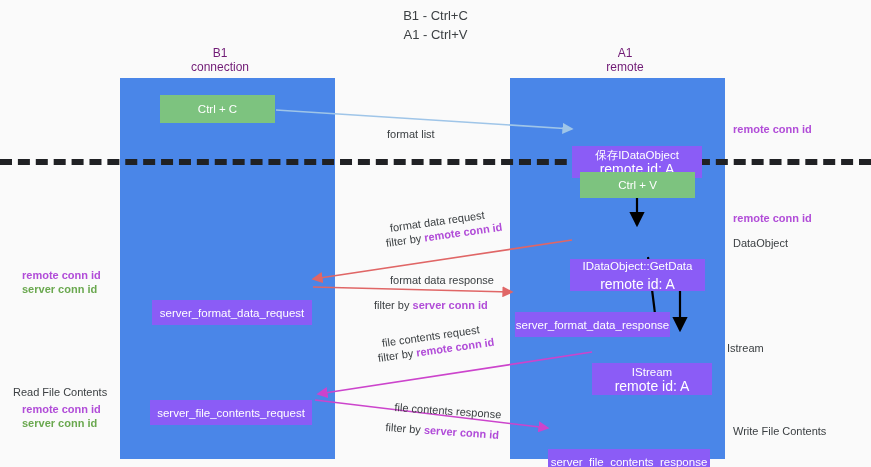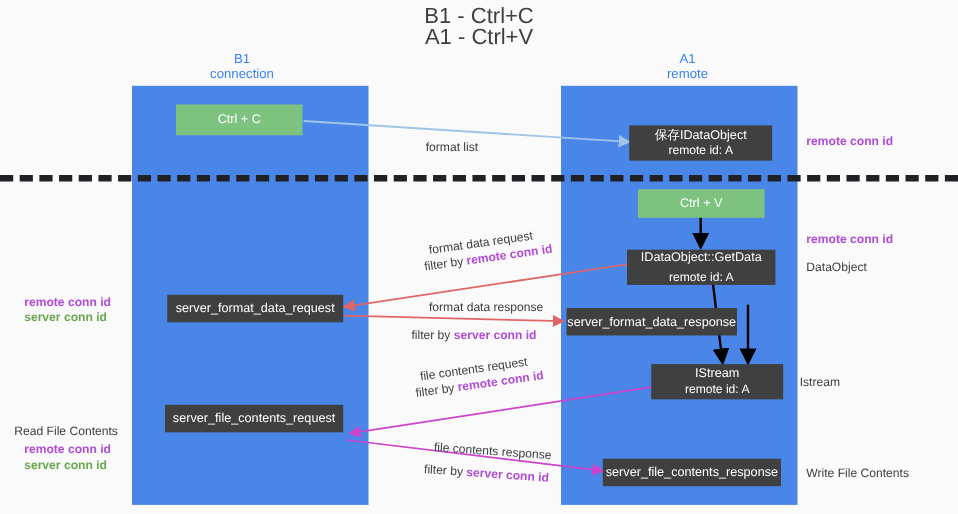--- a/index.html
+++ b/index.html
@@ -8,40 +8,40 @@
     background:#fafafa;
     font-family:"Liberation Sans","DejaVu Sans",sans-serif;
     overflow:hidden;
   }
   #stage{position:relative;width:871px;height:467px;}
   .abs{position:absolute;}
 
   
   .title{
     width:100%;text-align:center;top:6px;left:0;
-    font-size:20px;color:#3c4043;line-height:19px;
+    font-size:13px;color:#3c4043;line-height:19px;
   }
   .col-header{
-    text-align:center;font-size:12px;color:#3b82f6;line-height:14px;
+    text-align:center;font-size:12px;color:#701a75;line-height:14px;
   }
 
   
   .lane{background:#4a86e8;}
 
   
   .box{
     box-sizing:border-box;
     display:flex;flex-direction:column;
     align-items:center;justify-content:center;
     color:#ffffff;font-size:11.5px;line-height:14px;
     text-align:center;
   }
   .box.green{background:#7dc37f;}
-  .box.orange{background:#404040;}
-  .box .l2{font-size:11px;}
+  .box.orange{background:#8b5cf6;margin-top:32px;}
+  .box .l2{font-size:14px;}
 
   
   .elabel{
     font-size:11px;color:#3c4043;line-height:14px;white-space:nowrap;
   }
   .elabel .hl-purple{color:#b14cd8;font-weight:bold;}
   .rot{transform-origin:left top;}
 
   
   .side{font-size:11px;line-height:14px;white-space:nowrap;}

